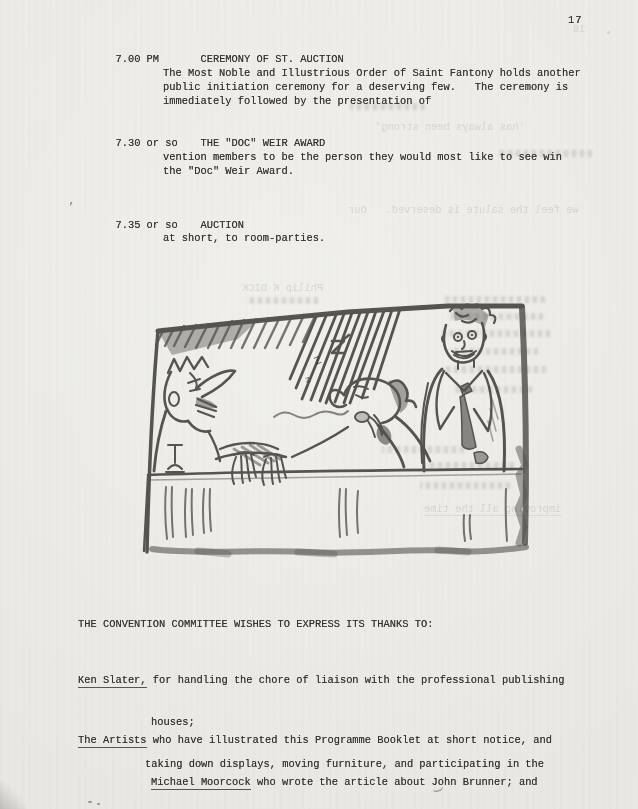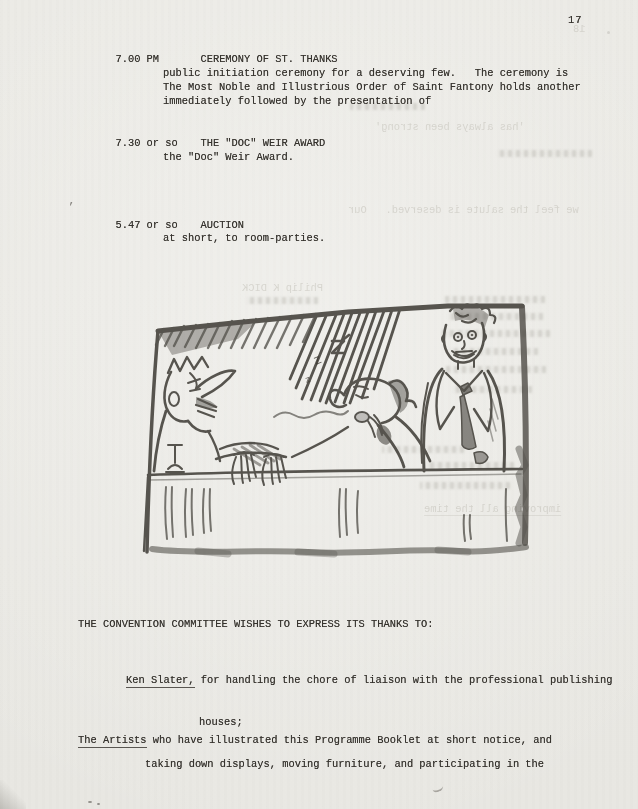--- a/index.html
+++ b/index.html
@@ -61,37 +61,38 @@
   <div class="gbar" style="left:452px;top:386px;width:80px;"></div>
   <div class="gbar" style="left:382px;top:446px;width:82px;"></div>
   <div class="gbar" style="left:426px;top:462px;width:88px;"></div>
   <div class="gbar" style="left:420px;top:482px;width:90px;"></div>
 
   <div class="pageno ink">17</div>
 
   <section>
 
     <div class="row ink" style="top:38px;">
-      <span class="time">7.00 PM</span><span>CEREMONY OF ST. THANKS</span>
+      <span class="time">7.00 PM</span><span>CEREMONY OF ST. AUCTION</span>
     </div>
     <div class="para ink" style="top:66px;">
+      <div class="line">The Most Noble and Illustrious Order of Saint Fantony holds another</div>
       <div class="line">public initiation ceremony for a deserving few.   The ceremony is</div>
-      <div class="line">The Most Noble and Illustrious Order of Saint Fantony holds another</div>
       <div class="line">immediately followed by the presentation of</div>
     </div>
 
     <div class="row ink" style="top:122px;">
       <span class="time">7.30 or so</span><span>THE "DOC" WEIR AWARD</span>
     </div>
     <div class="para ink" style="top:150px;">
+      <div class="line">vention members to be the person they would most like to see win</div>
       <div class="line">the "Doc" Weir Award.</div>
     </div>
 
     <div class="row ink" style="top:204px;">
-      <span class="stray">’</span><span class="time">5.47 or so</span><span>AUCTION</span>
+      <span class="stray">’</span><span class="time">7.35 or so</span><span>AUCTION</span>
     </div>
     <div class="para ink" style="top:231px;">
       <div class="line">at short, to room-parties.</div>
     </div>
   </section>
 
   <figure class="illo">
     <svg width="392" height="272" viewBox="0 0 392 272" xmlns="http://www.w3.org/2000/svg">
       <g class="sk" opacity=".82">
 
@@ -166,27 +167,28 @@
       <g fill="#36332d" opacity=".8" font-family="Liberation Mono, DejaVu Sans Mono, monospace">
         <text x="168" y="84" font-size="9" transform="rotate(-18 168 84)">z</text>
         <text x="178" y="66" font-size="11" transform="rotate(-24 178 66)">Z</text>
       </g>
     </svg>
   </figure>
 
   <section>
     <div class="thead ink" style="top:617px;">THE CONVENTION COMMITTEE WISHES TO EXPRESS ITS THANKS TO:</div>
 
-    <div class="titem ink" style="top:645px;margin-left:48px;">
+    <div class="titem ink" style="top:645px;">
       <div class="line"><span class="u">Ken Slater,</span><span> for handling the chore of liaison with the professional publishing</span></div>
       <div class="cont">houses;</div>
     </div>
 
     <div class="titem ink" style="top:705px;">
       <div class="line"><span class="u">The Artists</span><span> who have illustrated this Programme Booklet at short notice, and</span></div>
+      <div class="cont"><span class="u">Michael Moorcock</span><span> who wrote the article about John Brunner; and</span></div>
     </div>
 
     <div class="titem ink" style="top:729px;">
       <div class="cont11">taking down displays, moving furniture, and participating in the</div>
       
     </div>
   </section>
 
   <div class="curl" style="left:432px;top:784px;"></div>
   <div class="speck" style="left:88px;top:801px;width:4px;height:2px;"></div>

